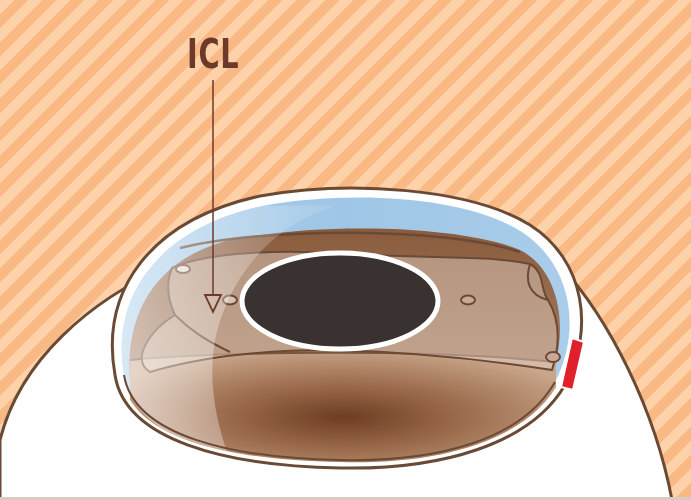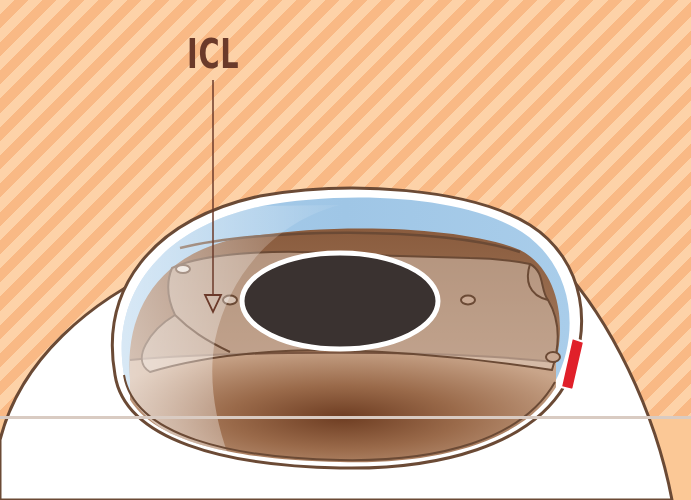--- a/index.html
+++ b/index.html
@@ -1,21 +1,21 @@
 <!DOCTYPE html>
 <html><head>
   <meta charset="utf-8">
   <style>
     html, body { margin: 0; padding: 0; }
     body {
       width: 691px; height: 500px; overflow: hidden;
       font-family: "Liberation Sans", sans-serif;
       background: #fbc896;
     }
-    .scene { position: relative; width: 691px; height: 419px; }
+    .scene { position: relative; width: 691px; height: 500px; }
     .bg {
       position: absolute; inset: 0;
       background: repeating-linear-gradient(135deg,
         #fdd2a8 0px, #fdd2a8 10px,
         #f9b985 10px, #f9b985 20px);
     }
     svg.art { position: absolute; left: 0; top: 0; }
     .label {
       position: absolute; left: 187px; top: 34px;
       font-family: "DejaVu Sans", sans-serif;

